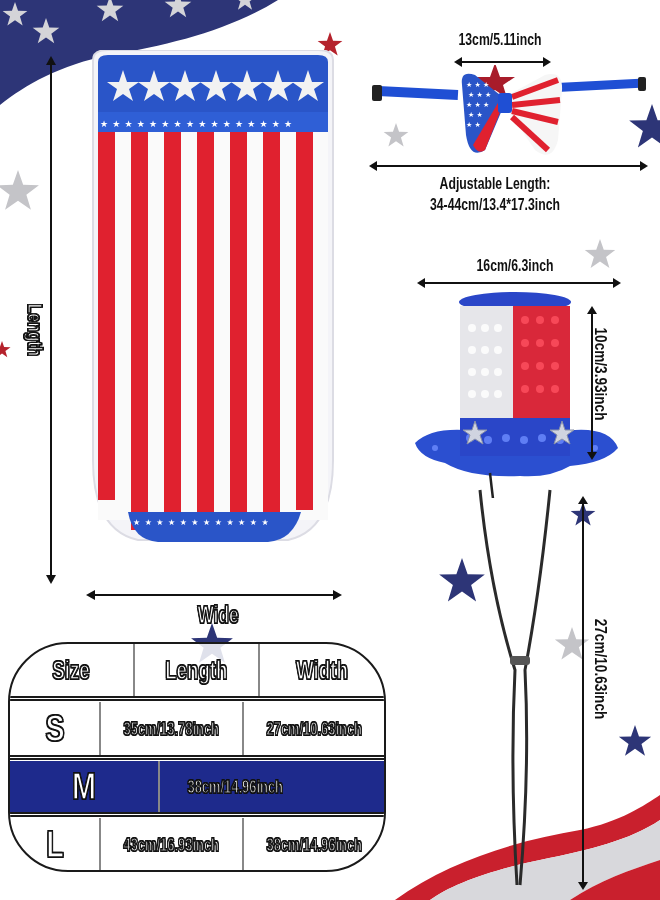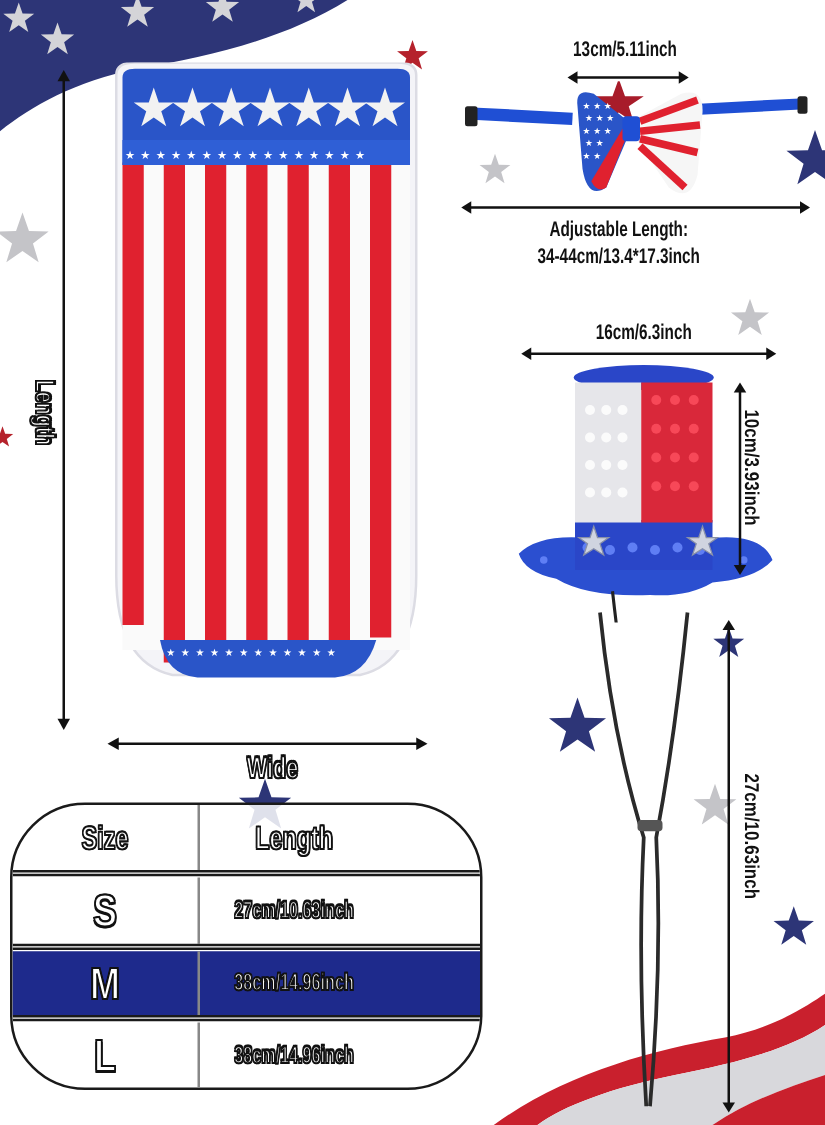--- a/index.html
+++ b/index.html
@@ -262,44 +262,53 @@
 
 <div class="size-table">
 
   <div class="size-row" style="top:0; height:53px;">
     <div class="cell c0">
         <span class="label-outline cell-text-head">Size</span>
       </div>
     <div class="cell c1">
         <span class="label-outline cell-text-head">Length</span>
       </div>
+    <div class="cell c2">
+        <span class="label-outline cell-text-head">Width</span>
+      </div>
   </div>
   <div class="row-sep" style="top:52px;"></div>
 
   <div class="size-row" style="top:58px; height:54px;">
     <div class="cell c0">
         <span class="label-outline cell-text-size">S</span>
       </div>
+    <div class="cell c1">
+        <span class="label-outline cell-text-val">35cm/13.78inch</span>
+      </div>
     <div class="cell c2">
         <span class="label-outline cell-text-val">27cm/10.63inch</span>
       </div>
   </div>
   <div class="row-sep" style="top:111px;"></div>
 
   <div class="size-row row-hl" style="top:117px; height:52px;">
     <div class="cell c0">
         <span class="label-outline cell-text-size">M</span>
       </div>
     <div class="cell c1">
         <span class="label-outline cell-text-val">38cm/14.96inch</span>
       </div>
   </div>
   <div class="row-sep" style="top:168px;"></div>
 
   <div class="size-row" style="top:174px; height:54px;">
     <div class="cell c0">
         <span class="label-outline cell-text-size">L</span>
       </div>
+    <div class="cell c1">
+        <span class="label-outline cell-text-val">43cm/16.93inch</span>
+      </div>
     <div class="cell c2">
         <span class="label-outline cell-text-val">38cm/14.96inch</span>
       </div>
   </div>
 </div>
 
 </body></html>

